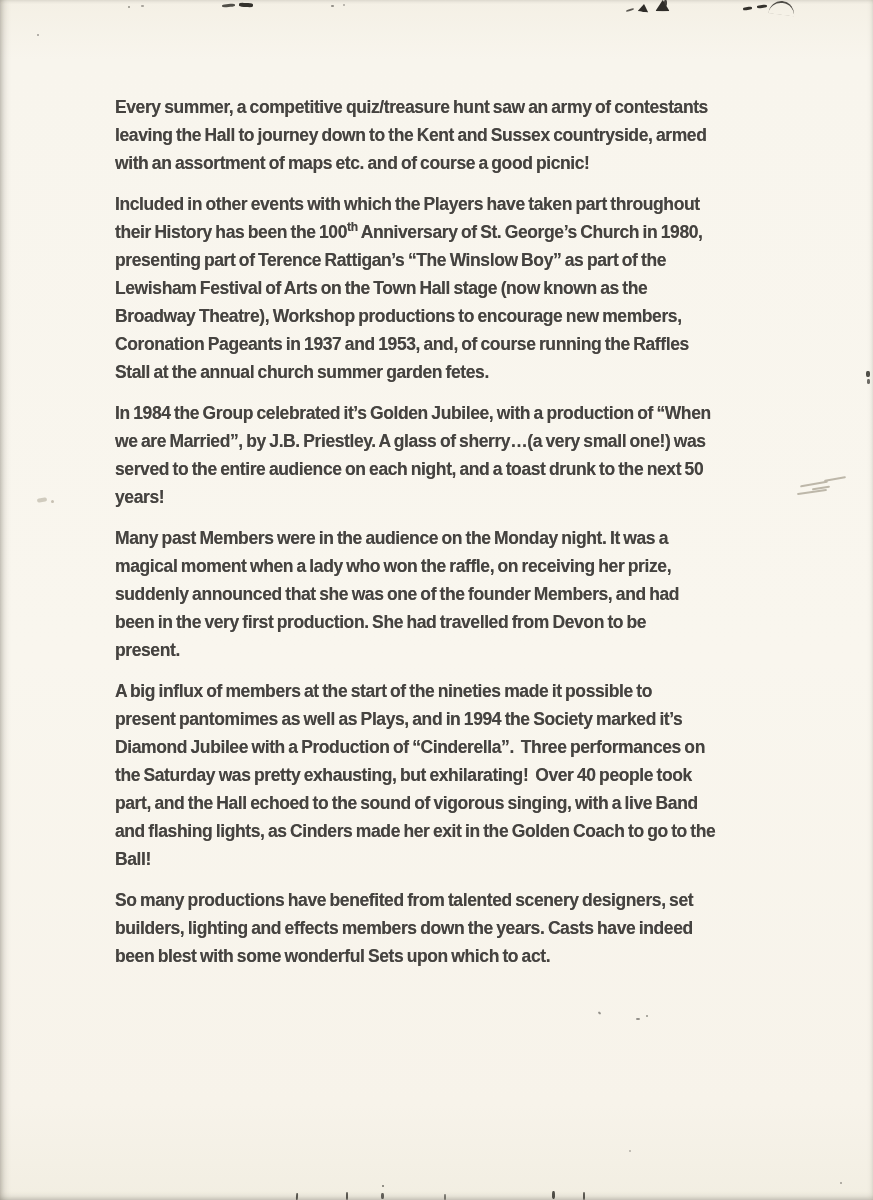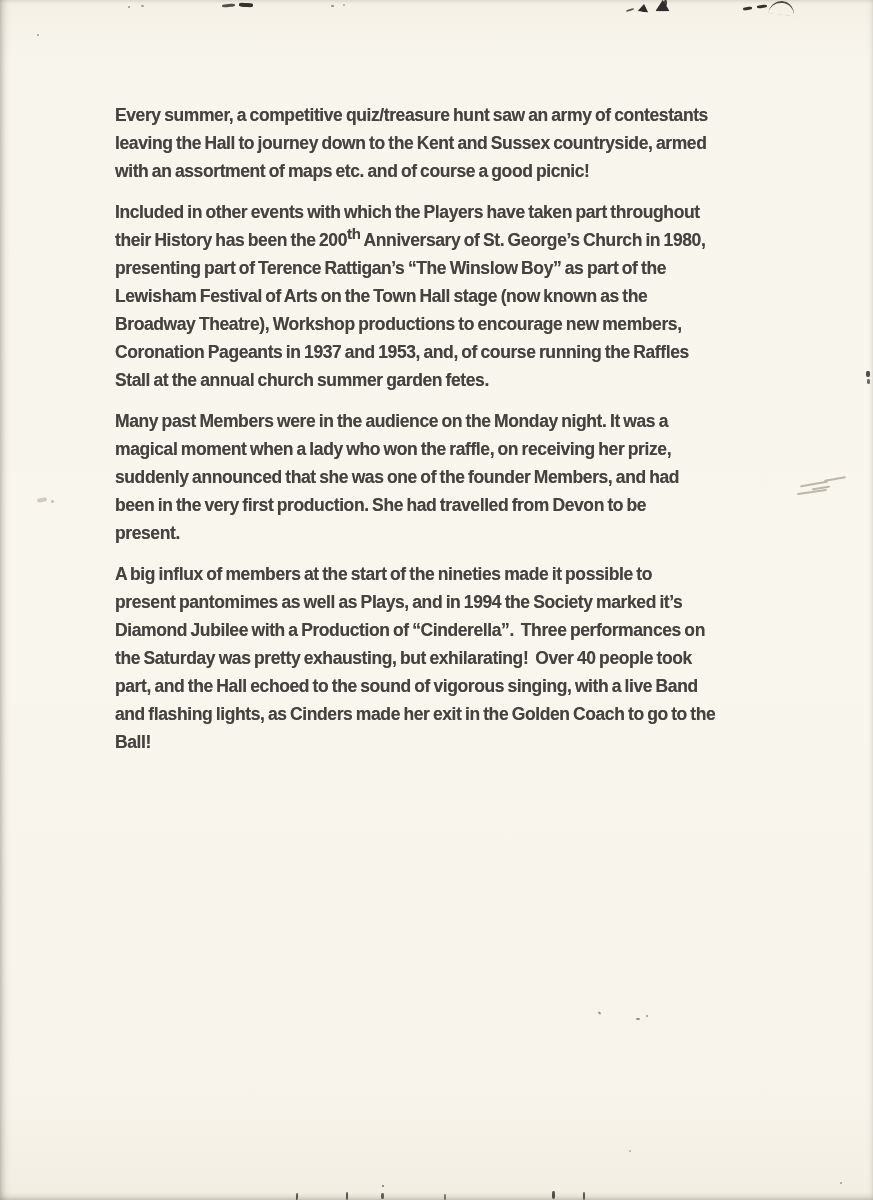--- a/index.html
+++ b/index.html
@@ -16,36 +16,36 @@
     background: linear-gradient(180deg, #f4f0e5 0%, #f8f5ed 5%, #f9f6ee 55%, #f7f3ea 92%, #f2eee2 100%);
     box-shadow:
       inset 7px 0 9px -6px rgba(95, 90, 78, 0.50),
       inset -3px 0 6px -4px rgba(95, 90, 78, 0.22),
       inset 0 -5px 7px -4px rgba(95, 90, 78, 0.38),
       inset 0 3px 5px -4px rgba(95, 90, 78, 0.25);
   }
   .content {
     position: absolute;
     left: 115px;
-    top: 101px;
+    top: 93px;
     width: 655px;
     color: #454340;
     font-weight: bold;
     font-size: 17.5px;
     line-height: 28px;
     letter-spacing: -0.4px;
     word-spacing: -1px;
   }
   .para {
     white-space: pre-wrap;
     margin-bottom: 13px;
     text-shadow: 0 0 0.6px rgba(72, 68, 62, 0.55);
   }
   .sup {
-    font-size: 15px;
+    font-size: 12px;
     vertical-align: super;
     line-height: 0;
     letter-spacing: -0.2px;
   }
   
   .art { position: absolute; background: #34322d; border-radius: 35%; }
   .pencil { position: absolute; background: #bdb7a9; height: 2px; border-radius: 2px; }
   .arc {
     position: absolute;
     width: 26px; height: 14px;
@@ -58,38 +58,45 @@
 </head>
 <body>
 
 <div class="page">
 
   <div class="content">
       <p class="para"><span>Every summer, a competitive quiz/treasure hunt saw an army of contestants
 leaving the Hall to journey down to the Kent and Sussex countryside, armed
 with an assortment of maps etc. and of course a good picnic!</span></p>
       <p class="para"><span>Included in other events with which the Players have taken part throughout
-their History has been the 200</span><span class="sup">th</span><span> Anniversary of St. George’s Church in 1980,
+their History has been the 100</span><span class="sup">th</span><span> Anniversary of St. George’s Church in 1980,
 presenting part of Terence Rattigan’s “The Winslow Boy” as part of the
 Lewisham Festival of Arts on the Town Hall stage (now known as the
 Broadway Theatre), Workshop productions to encourage new members,
 Coronation Pageants in 1937 and 1953, and, of course running the Raffles
 Stall at the annual church summer garden fetes.</span></p>
+      <p class="para"><span>In 1984 the Group celebrated it’s Golden Jubilee, with a production of “When
+we are Married”, by J.B. Priestley. A glass of sherry…(a very small one!) was
+served to the entire audience on each night, and a toast drunk to the next 50
+years!</span></p>
       <p class="para"><span>Many past Members were in the audience on the Monday night. It was a
 magical moment when a lady who won the raffle, on receiving her prize,
 suddenly announced that she was one of the founder Members, and had
 been in the very first production. She had travelled from Devon to be
 present.</span></p>
       <p class="para"><span>A big influx of members at the start of the nineties made it possible to
 present pantomimes as well as Plays, and in 1994 the Society marked it’s
 Diamond Jubilee with a Production of “Cinderella”.  Three performances on
 the Saturday was pretty exhausting, but exhilarating!  Over 40 people took
 part, and the Hall echoed to the sound of vigorous singing, with a live Band
 and flashing lights, as Cinders made her exit in the Golden Coach to go to the
 Ball!</span></p>
+      <p class="para"><span>So many productions have benefited from talented scenery designers, set
+builders, lighting and effects members down the years. Casts have indeed
+been blest with some wonderful Sets upon which to act.</span></p>
     </div>
 
   <div class="art" style="left:128px; top:6px; width:2px; height:2px; opacity:.45;"></div>
   <div class="art" style="left:141px; top:5px; width:3px; height:2px; opacity:.4;"></div>
   <div class="art" style="left:222px; top:4px; width:13px; height:3px; transform:rotate(-4deg); opacity:.85;"></div>
   <div class="art" style="left:239px; top:3px; width:14px; height:4px; transform:rotate(3deg);"></div>
   <div class="art" style="left:331px; top:5px; width:3px; height:2px; opacity:.5;"></div>
   <div class="art" style="left:343px; top:4px; width:2px; height:2px; opacity:.35;"></div>
   <div class="art" style="left:626px; top:9px; width:8px; height:2px; transform:rotate(-18deg); opacity:.8;"></div>
   <div class="tri" style="left:638px; top:4px; width:11px; height:8px; clip-path:polygon(50% 0,100% 100%,0 100%); transform:rotate(8deg);"></div>

